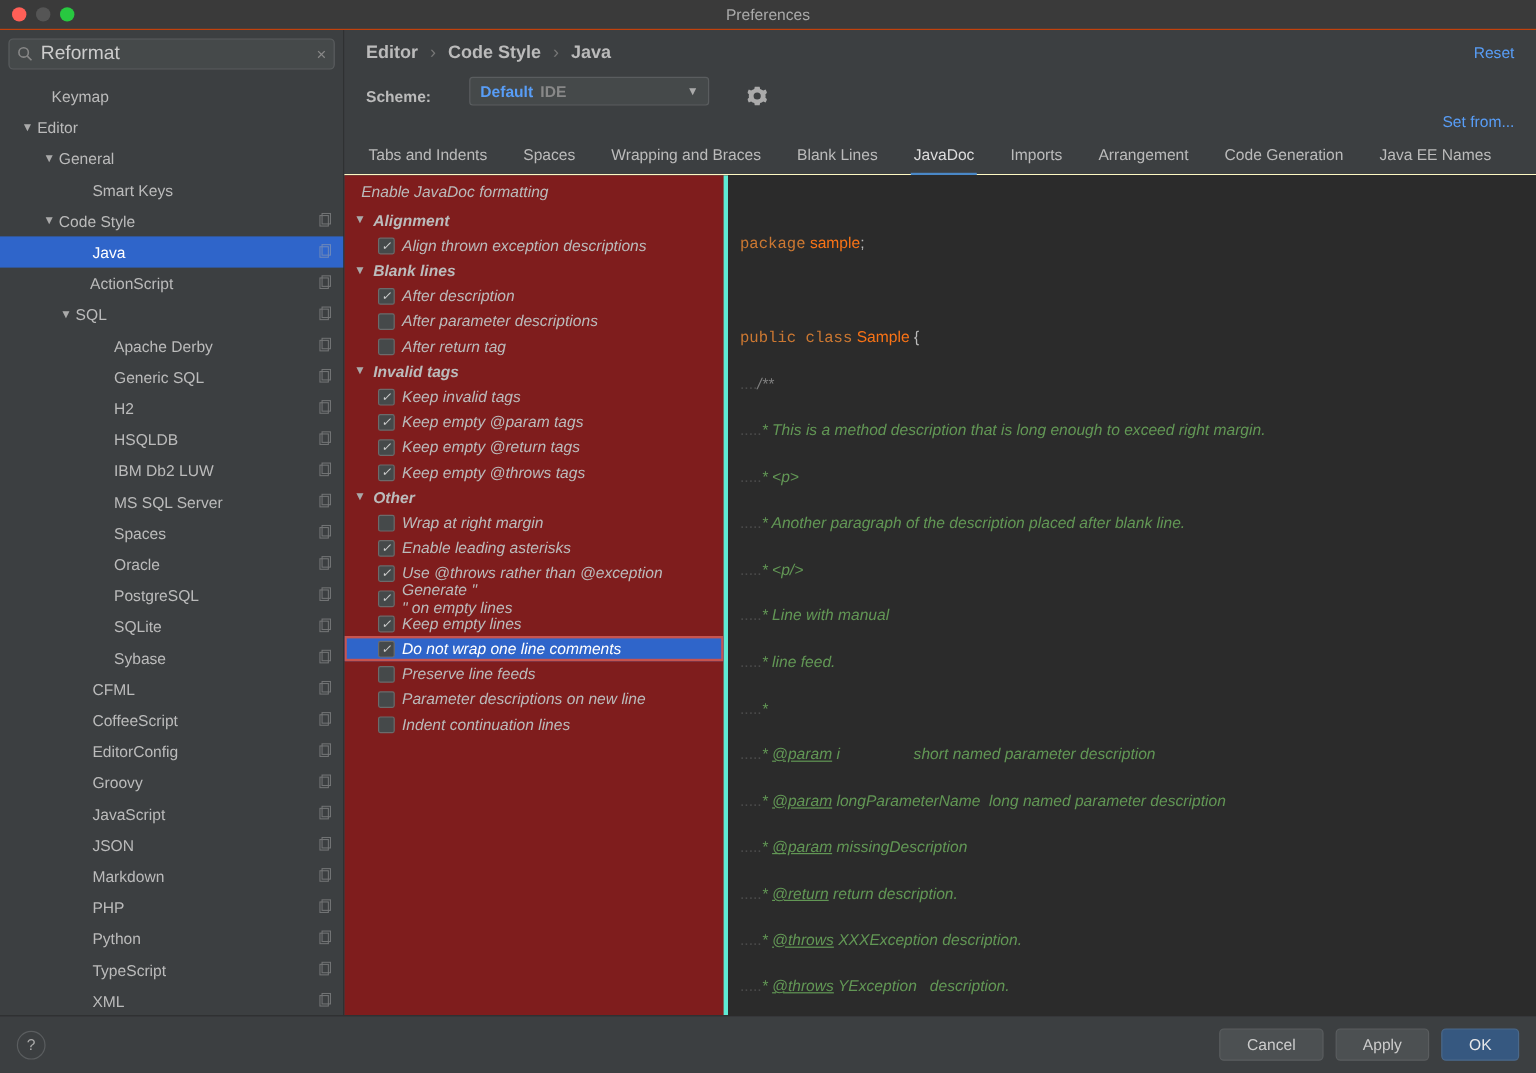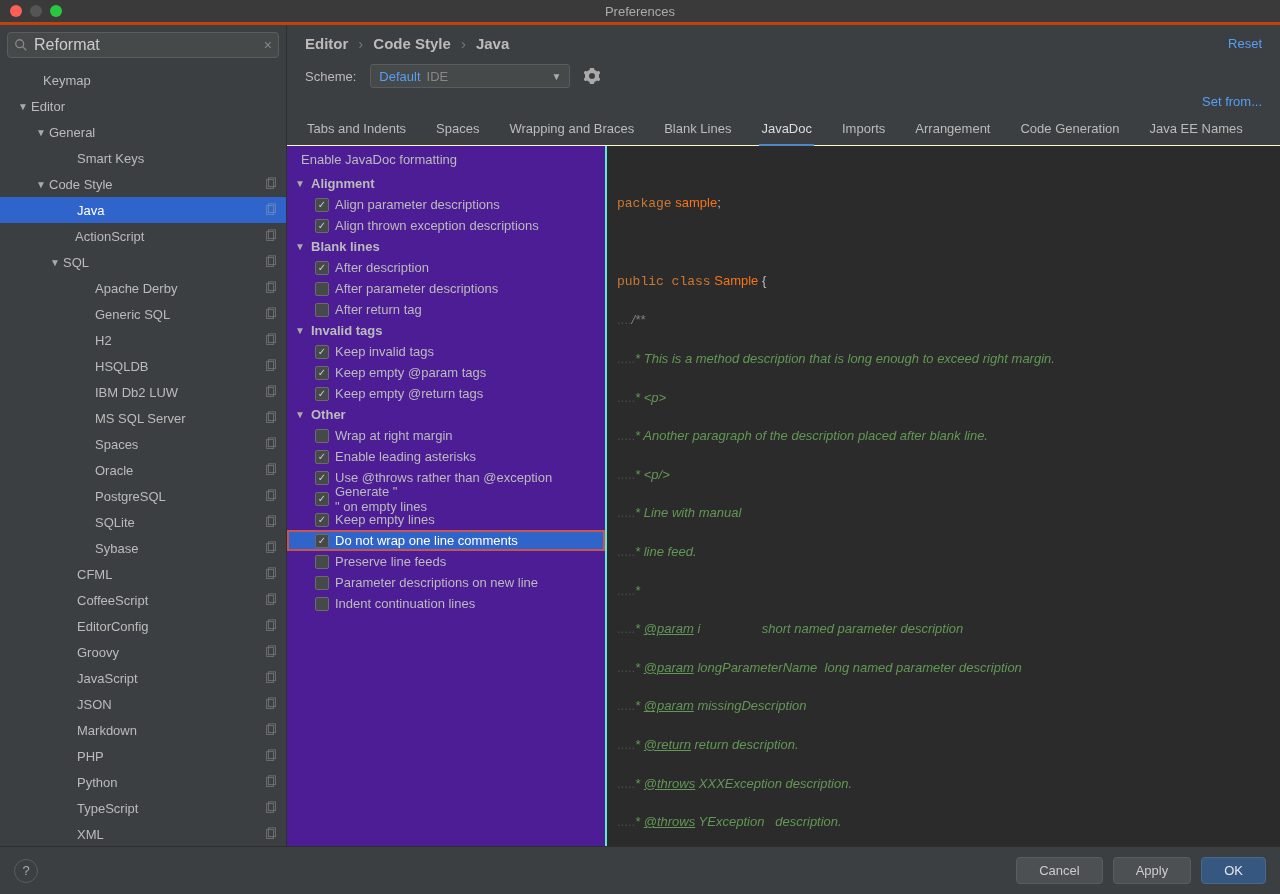--- a/index.html
+++ b/index.html
@@ -1,17 +1,17 @@
 <!DOCTYPE html>
 <html><head>
 <meta charset="utf-8">
 <style>
 * { margin:0; padding:0; box-sizing:border-box; font-family:-apple-system,BlinkMacSystemFont,"Segoe UI",sans-serif; }
 body { background:#3c3f41; color:#bbb; font-size:13px; overflow:hidden; width:1280px; height:894px; position:relative; }
-.titlebar { height:25px; background:#3a3a3a; display:flex; align-items:center; position:relative; border-bottom:3px solid #c2410c;}
+.titlebar { height:25px; background:#3a3a3a; display:flex; align-items:center; position:relative; border-bottom:1px solid #c2410c;}
 .traffic { display:flex; gap:8px; padding-left:10px;}
 .dot { width:12px; height:12px; border-radius:50%; }
 .dot.red{background:#ff5f57;} .dot.yellow{background:#555;} .dot.green{background:#28c840;}
 .titlebar-title{ position:absolute; left:50%; transform:translateX(-50%); color:#aaa; font-size:13px;}
 .main { display:flex; height:calc(100% - 25px - 48px); }
 .sidebar { width:287px; background:#3c3f41; border-right:1px solid #2d2f30; display:flex; flex-direction:column;}
 .searchwrap { padding:7px;}
 .search { display:flex; align-items:center; background:#45494a; border:1px solid #5a5d5f; border-radius:4px; padding:3px 6px; height:26px;}
 .search svg{width:14px;height:14px;fill:#888;margin-right:6px;}
 .search input { background:transparent; border:none; color:#ccc; font-size:16px; outline:none; flex:1;}
@@ -21,33 +21,33 @@
 .tree-item.selected { background:#2f65ca; color:#fff;}
 .tree-item .arrow { width:10px; display:inline-block; margin-right:3px; color:#aaa; font-size:10px;}
 .tree-item .label { flex:1;}
 .tree-item .copy-icon { width:14px;height:14px;opacity:.5;}
 .tree-item .copy-icon svg{width:14px;height:14px;fill:#aaa;}
 .content { flex:1; display:flex; flex-direction:column; background:#3c3f41;}
 .breadcrumb-row { display:flex; align-items:center; justify-content:space-between; padding:10px 18px 6px 18px;}
 .breadcrumb { display:flex; align-items:center; gap:10px; font-size:15px; color:#bbbbbb; font-weight:bold;}
 .breadcrumb .sep{color:#777; font-weight:normal;}
 .reset-link { color:#589df6; cursor:pointer; font-size:13px;}
-.scheme-row{ display:flex; align-items:center; gap:14px; padding:6px 18px 6px 18px;}
+.scheme-row{ display:flex; align-items:flex-end; gap:32px; padding:6px 18px 6px 18px;font-weight:bold;}
 .scheme-label{color:#bbb;}
 .scheme-select{ display:flex; align-items:center; background:#45494a; border:1px solid #5a5d5f; border-radius:3px; padding:3px 8px; width:200px; height:24px; cursor:pointer;}
 .scheme-select .name{color:#589df6;}
 .scheme-select .ide{color:#888; margin-left:6px;}
 .scheme-select .caret{margin-left:auto; color:#aaa; font-size:10px;}
 .gear-icon{width:16px;height:16px;fill:#aaa;cursor:pointer;}
 .setfrom-row{display:flex;justify-content:flex-end;padding:0 18px 6px;}
 .tabs { display:flex; gap:26px; padding:0 18px; border-bottom:1px solid #fef9c3;}
 .tab { padding:6px 2px 8px; color:#bbb; cursor:pointer; font-size:13px;}
 .tab.active { color:#ddd; border-bottom:2px solid #4a88c7; margin-bottom:-1px;}
 .panel-body { flex:1; display:flex; overflow:hidden;}
-.options { width:320px; overflow:auto; background:#4c1d95; border-right:2px solid #5eead4;}
+.options { width:320px; overflow:auto; background:#7f1d1d; border-right:4px solid #5eead4;font-style:italic;}
 .opt-row { display:flex; align-items:center; height:21px; padding-left:8px; gap:6px;}
 .opt-row.group { font-weight:bold; color:#bbb;}
 .opt-row.group .arrow{width:10px;font-size:10px;color:#aaa;}
 .opt-row .arrow{width:10px;}
 .opt-row .cb { width:14px;height:14px; border:1px solid #6b6b6b; border-radius:2px; display:flex; align-items:center; justify-content:center; font-size:10px; color:#ccc; background:#45494a;}
 .opt-row .cb.checked::after{content:"✓";}
 .opt-row .lbl { color:#bbb;}
 .opt-row.selected { background:#2f65ca;}
 .opt-row.selected .lbl{color:#fff;}
 .opt-row.highlighted { outline:2px solid #c75450; outline-offset:-2px;}
@@ -358,24 +358,20 @@
           <span class="cb checked"></span>
           <span>Enable JavaDoc formatting</span>
         </div>
         <div id="optlist">
             <div class="opt-row group">
               <span class="arrow">▼</span>
               <span class="lbl">Alignment</span>
             </div>
             <div class="opt-row indent1">
               <span class="cb checked"></span>
-              <span class="lbl">Align parameter descriptions</span>
-            </div>
-            <div class="opt-row indent1">
-              <span class="cb checked"></span>
               <span class="lbl">Align thrown exception descriptions</span>
             </div>
             <div class="opt-row group">
               <span class="arrow">▼</span>
               <span class="lbl">Blank lines</span>
             </div>
             <div class="opt-row indent1">
               <span class="cb checked"></span>
               <span class="lbl">After description</span>
             </div>
@@ -395,20 +391,24 @@
               <span class="cb checked"></span>
               <span class="lbl">Keep invalid tags</span>
             </div>
             <div class="opt-row indent1">
               <span class="cb checked"></span>
               <span class="lbl">Keep empty @param tags</span>
             </div>
             <div class="opt-row indent1">
               <span class="cb checked"></span>
               <span class="lbl">Keep empty @return tags</span>
+            </div>
+            <div class="opt-row indent1">
+              <span class="cb checked"></span>
+              <span class="lbl">Keep empty @throws tags</span>
             </div>
             <div class="opt-row group">
               <span class="arrow">▼</span>
               <span class="lbl">Other</span>
             </div>
             <div class="opt-row indent1">
               <span class="cb"></span>
               <span class="lbl">Wrap at right margin</span>
             </div>
             <div class="opt-row indent1">

